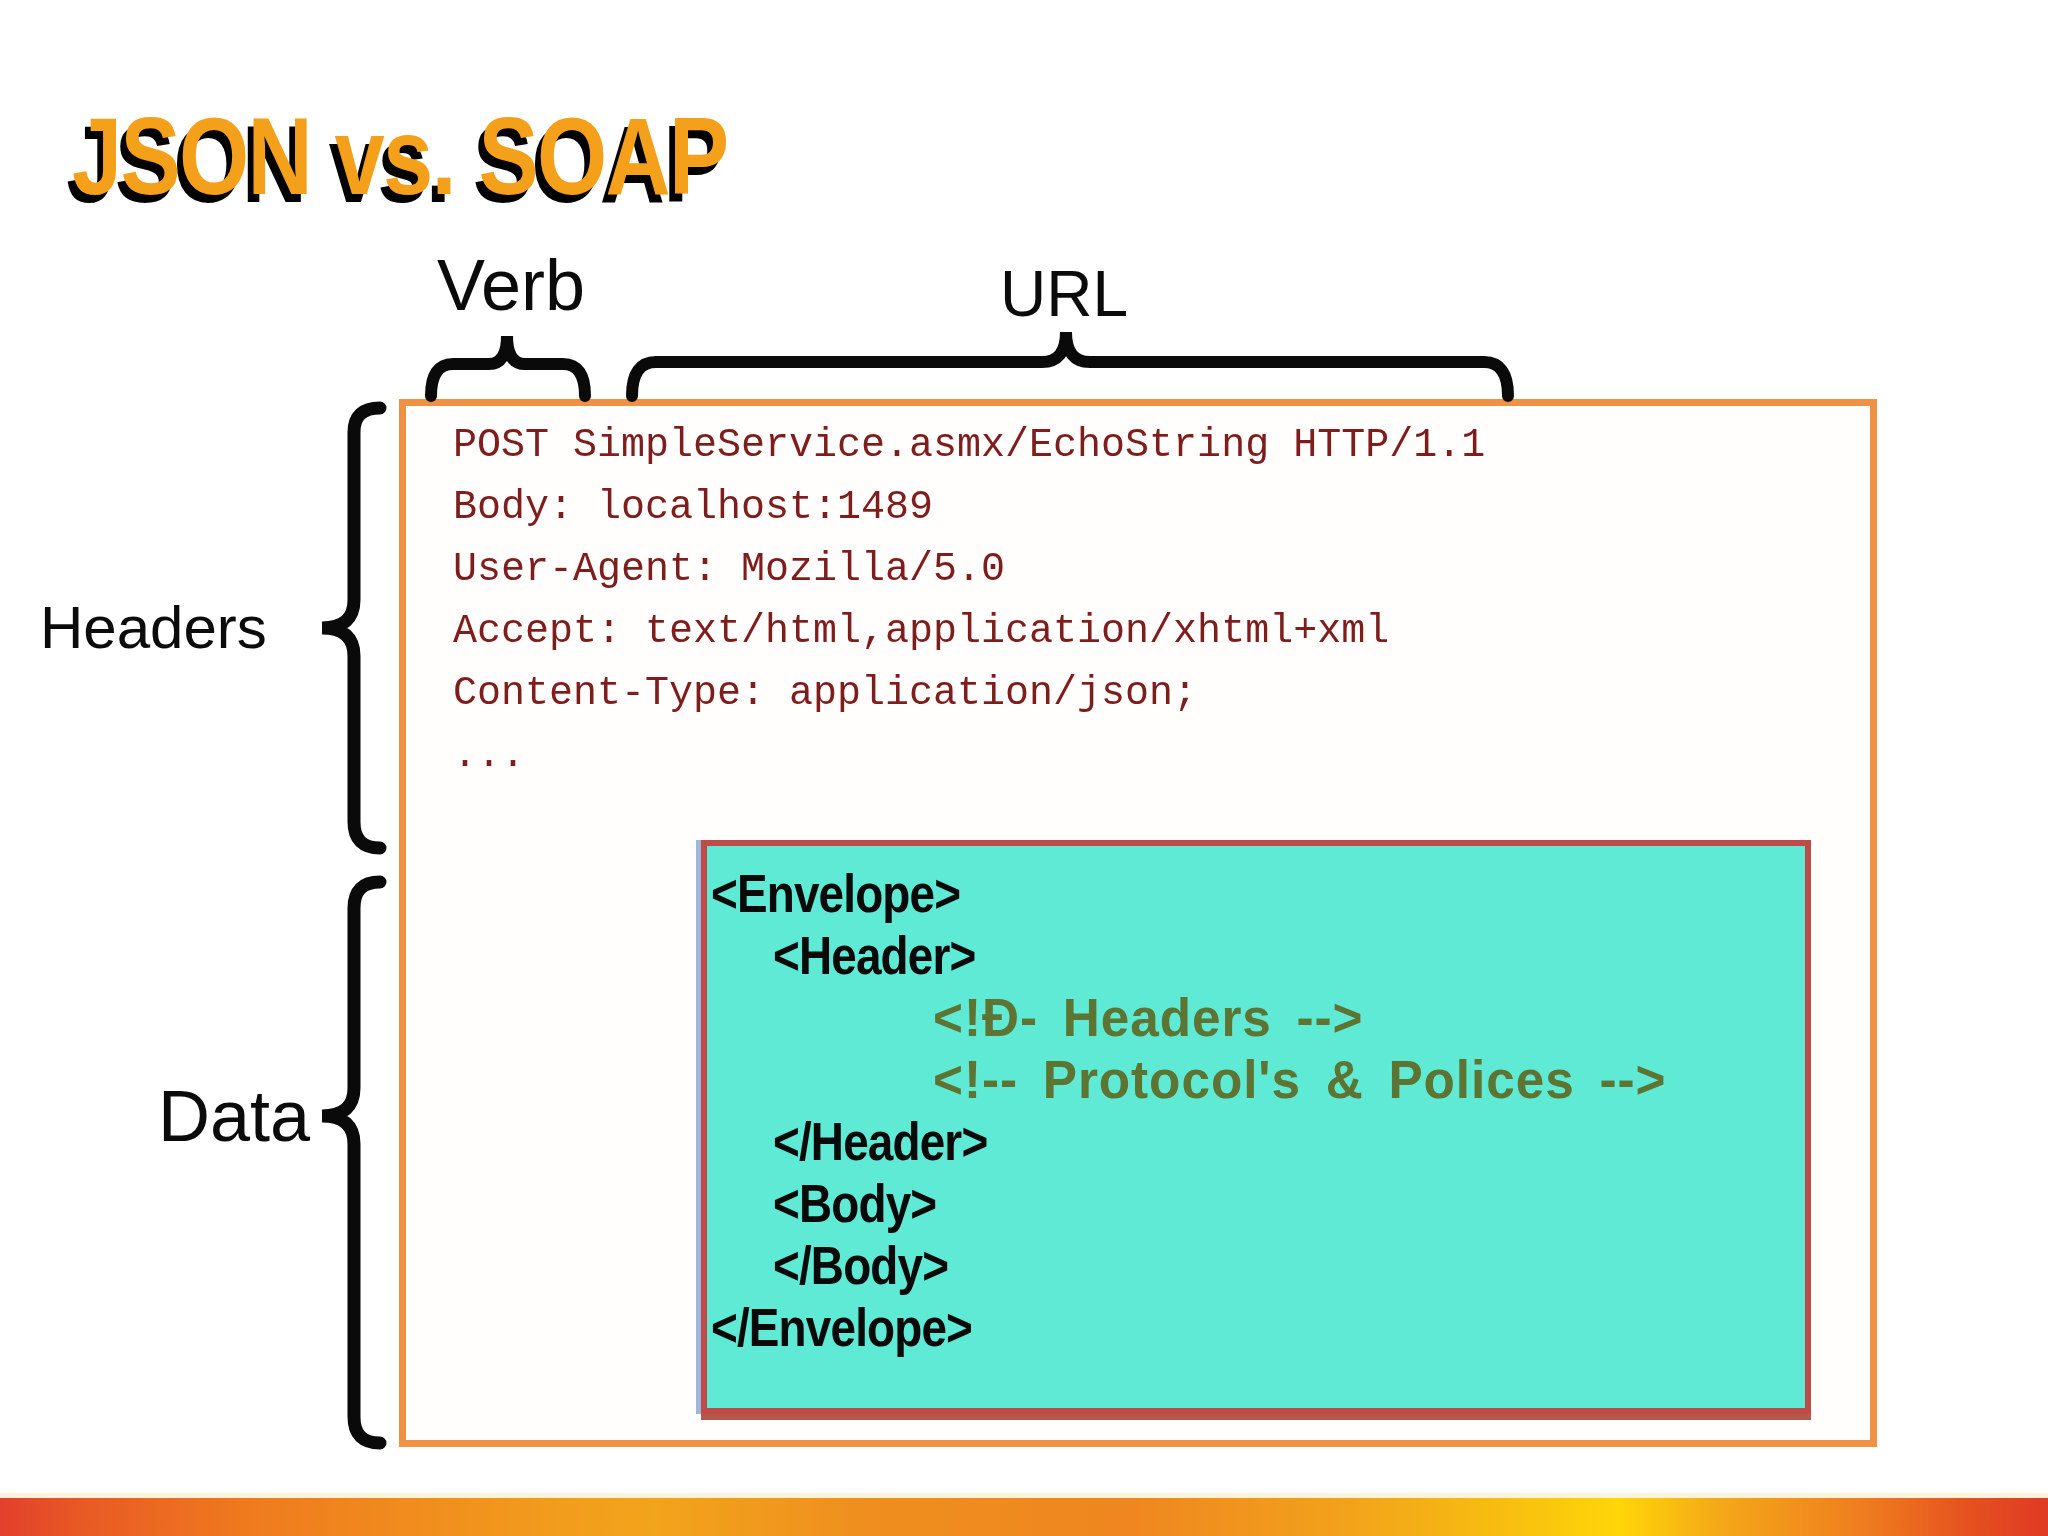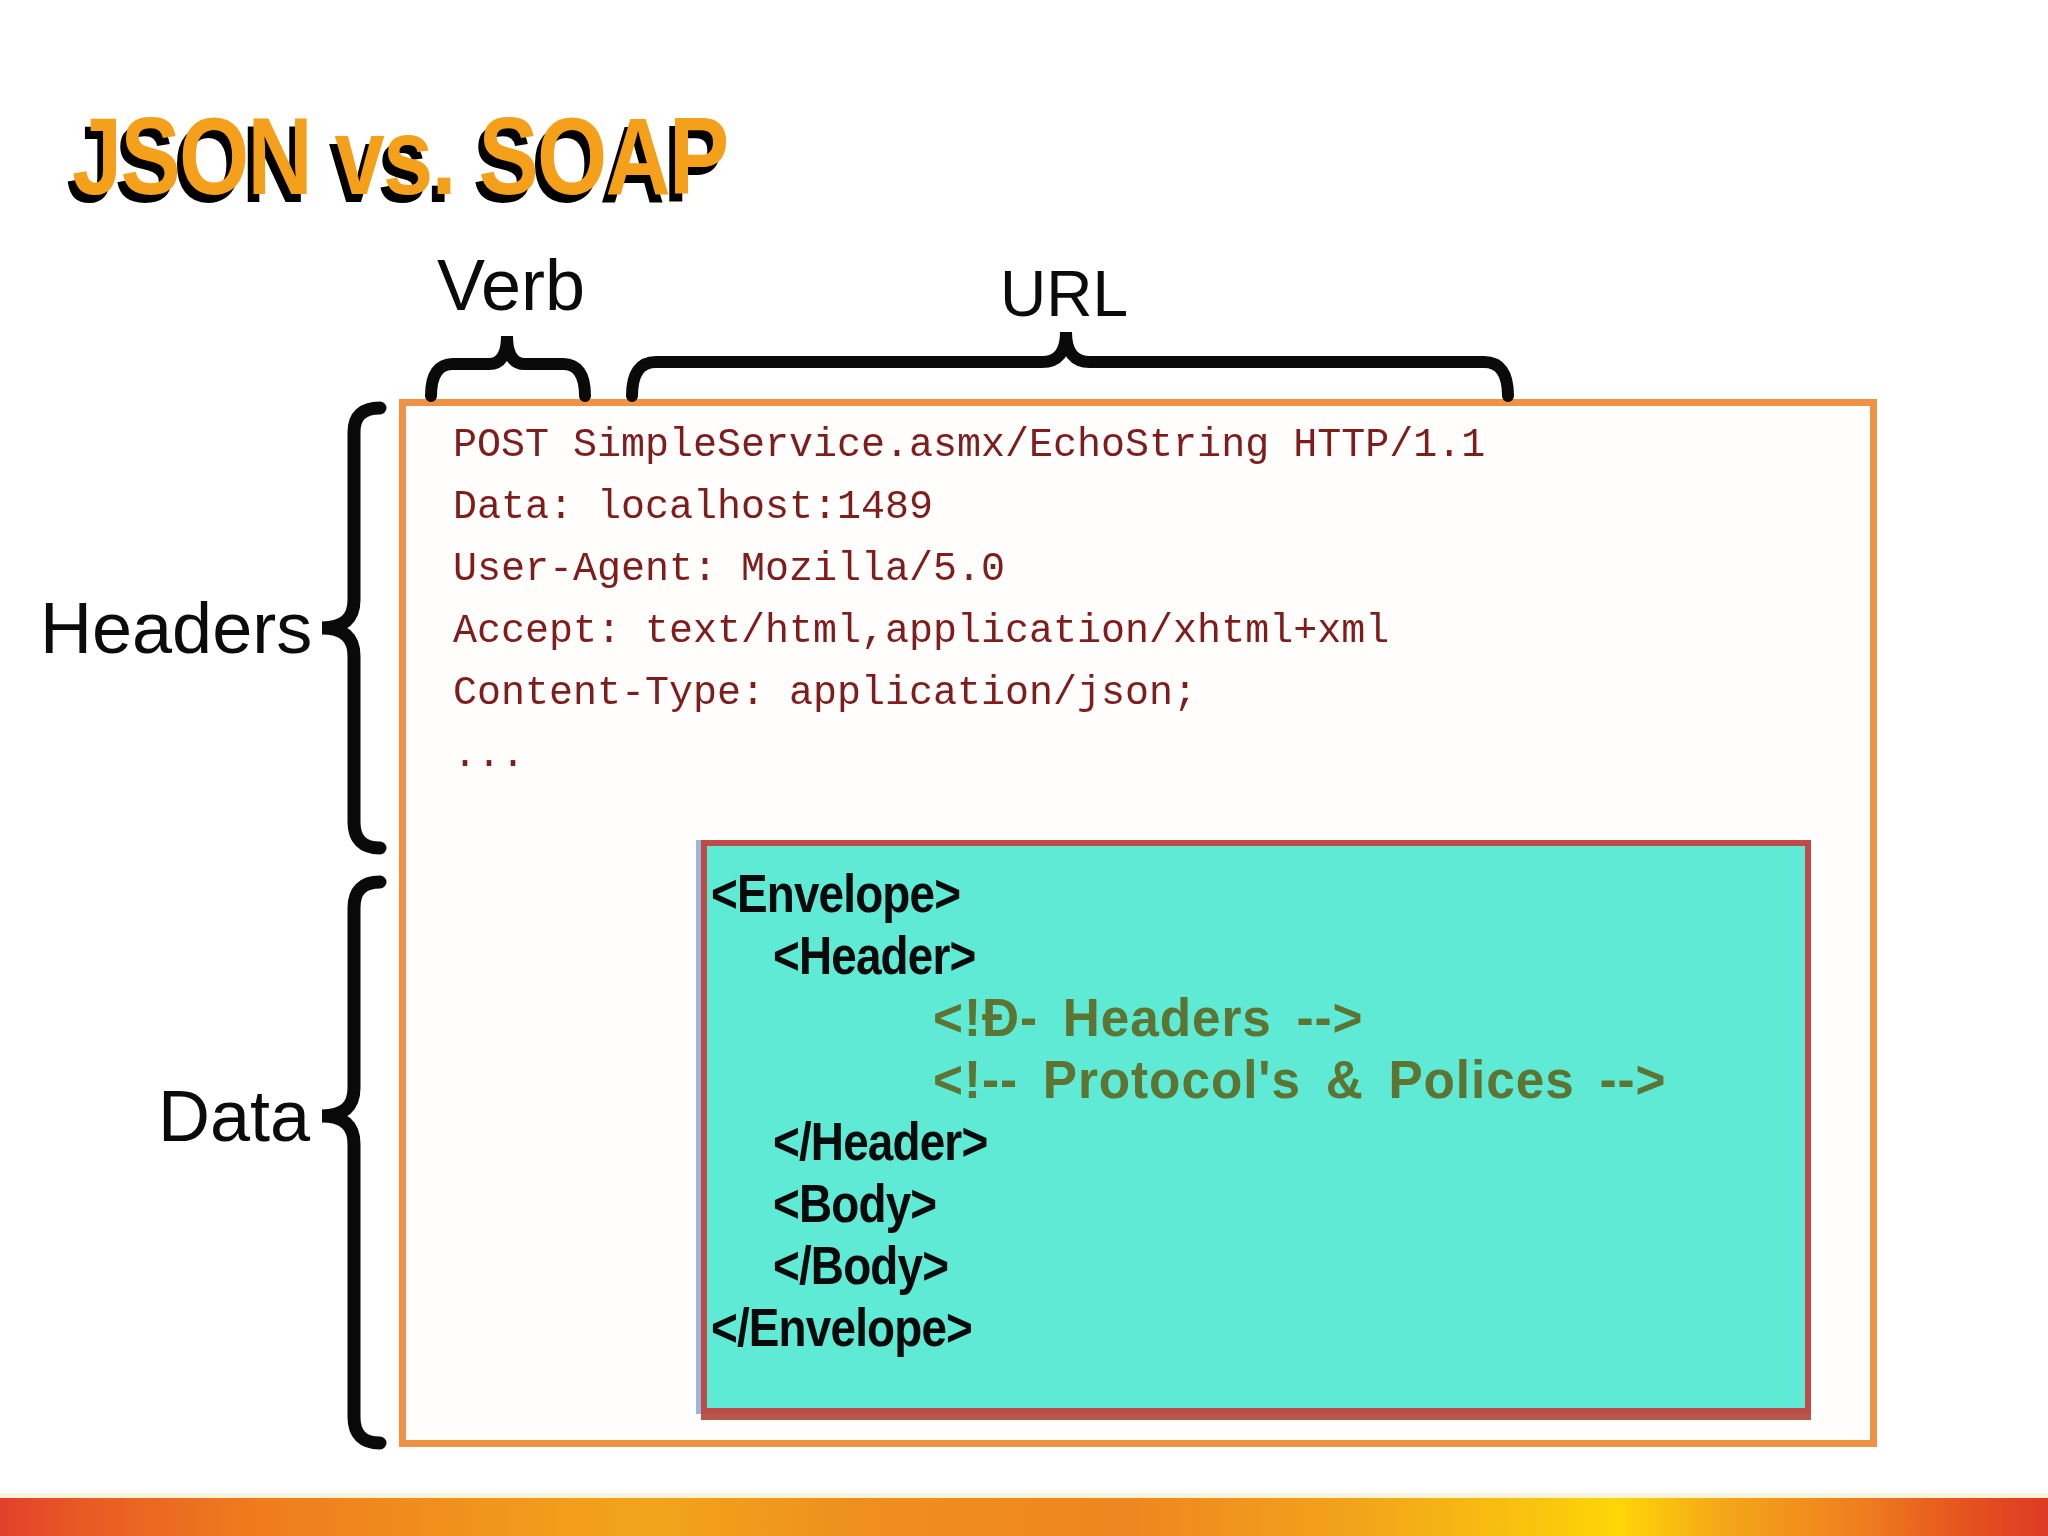--- a/index.html
+++ b/index.html
@@ -9,21 +9,21 @@
   
   .title{position:absolute;left:72px;top:85px;margin:0;
          font-size:110px;line-height:110px;font-weight:bold;letter-spacing:-2px;
          color:#F5A01B;text-shadow:-7px 8px 0 #000;
          transform:scaleX(0.82);transform-origin:left top;white-space:nowrap;}
 
   
   .lbl{position:absolute;color:#0b0b0b;white-space:nowrap;}
   .lbl-verb   {left:437px;top:232px;font-size:72px;line-height:74px;}
   .lbl-url    {left:1000px;top:241px;font-size:64px;line-height:74px;}
-  .lbl-headers{left:40px;top:572px;font-size:72px;line-height:80px;text-align:right;}
+  .lbl-headers{left:40px;top:572px;font-size:60px;line-height:80px;text-align:right;}
   .lbl-data   {left:158px;top:1060px;font-size:72px;line-height:80px;}
 
   
   .http-box{position:absolute;left:399px;top:383px;width:1478px;height:1048px;
             border:7px solid #EF9245;background:#fffefd;box-sizing:border-box;}
 
   
   .http-lines{position:absolute;left:453px;top:399px;
               font-family:"Liberation Mono","DejaVu Sans Mono",monospace;
               font-size:40px;color:#7f1d1d;}
@@ -67,21 +67,21 @@
 
   <div class="lbl lbl-verb">Verb</div>
   <div class="lbl lbl-url">URL</div>
   <div class="lbl lbl-headers">Headers</div>
   <div class="lbl lbl-data">Data</div>
 
   <div class="http-box"></div>
 
   <div class="http-lines">
     <div>POST SimpleService.asmx/EchoString HTTP/1.1</div>
-    <div>Data: localhost:1489</div>
+    <div>Body: localhost:1489</div>
     <div>User-Agent: Mozilla/5.0</div>
     <div>Accept: text/html,application/xhtml+xml</div>
     <div>Content-Type: application/json;</div>
     <div>...</div>
   </div>
 
   <div class="soap-box">
     <div class="xline ind0"><span class="cond">&lt;Envelope&gt;</span></div>
     <div class="xline ind1"><span class="cond">&lt;Header&gt;</span></div>
     <div class="xline ind2 comment"><span class="cond">&lt;!Ð- Headers --&gt;</span></div>

